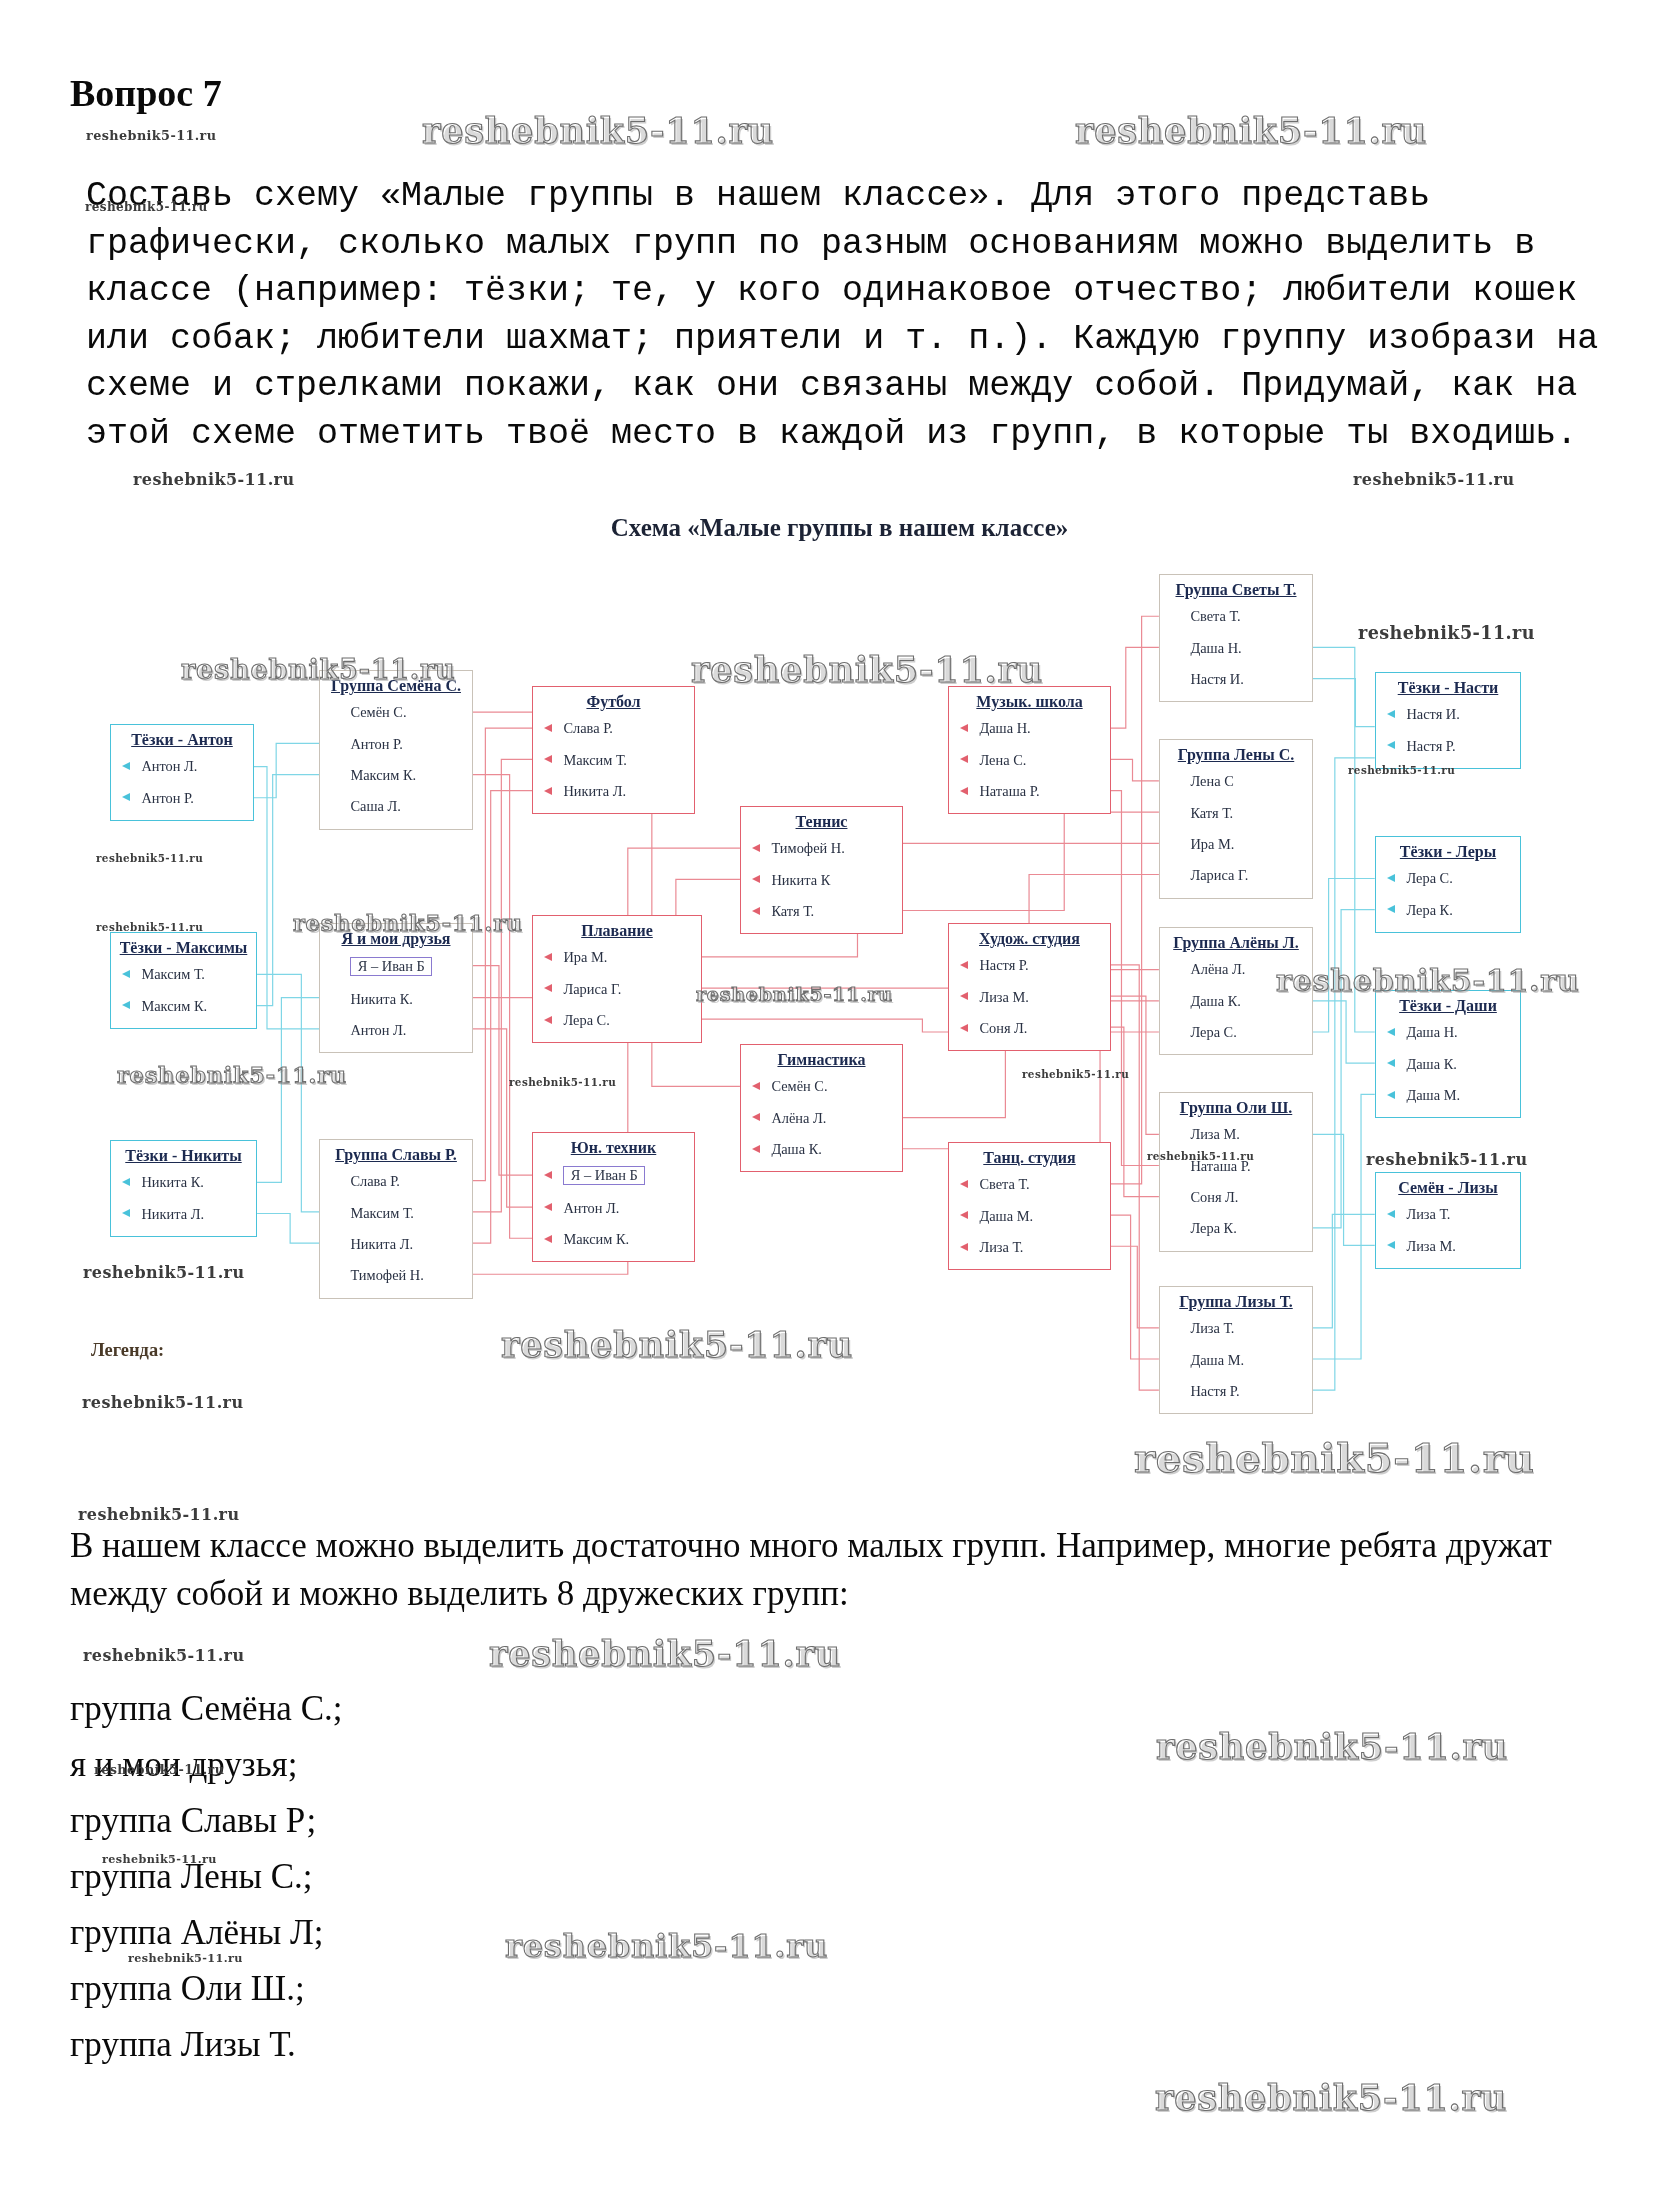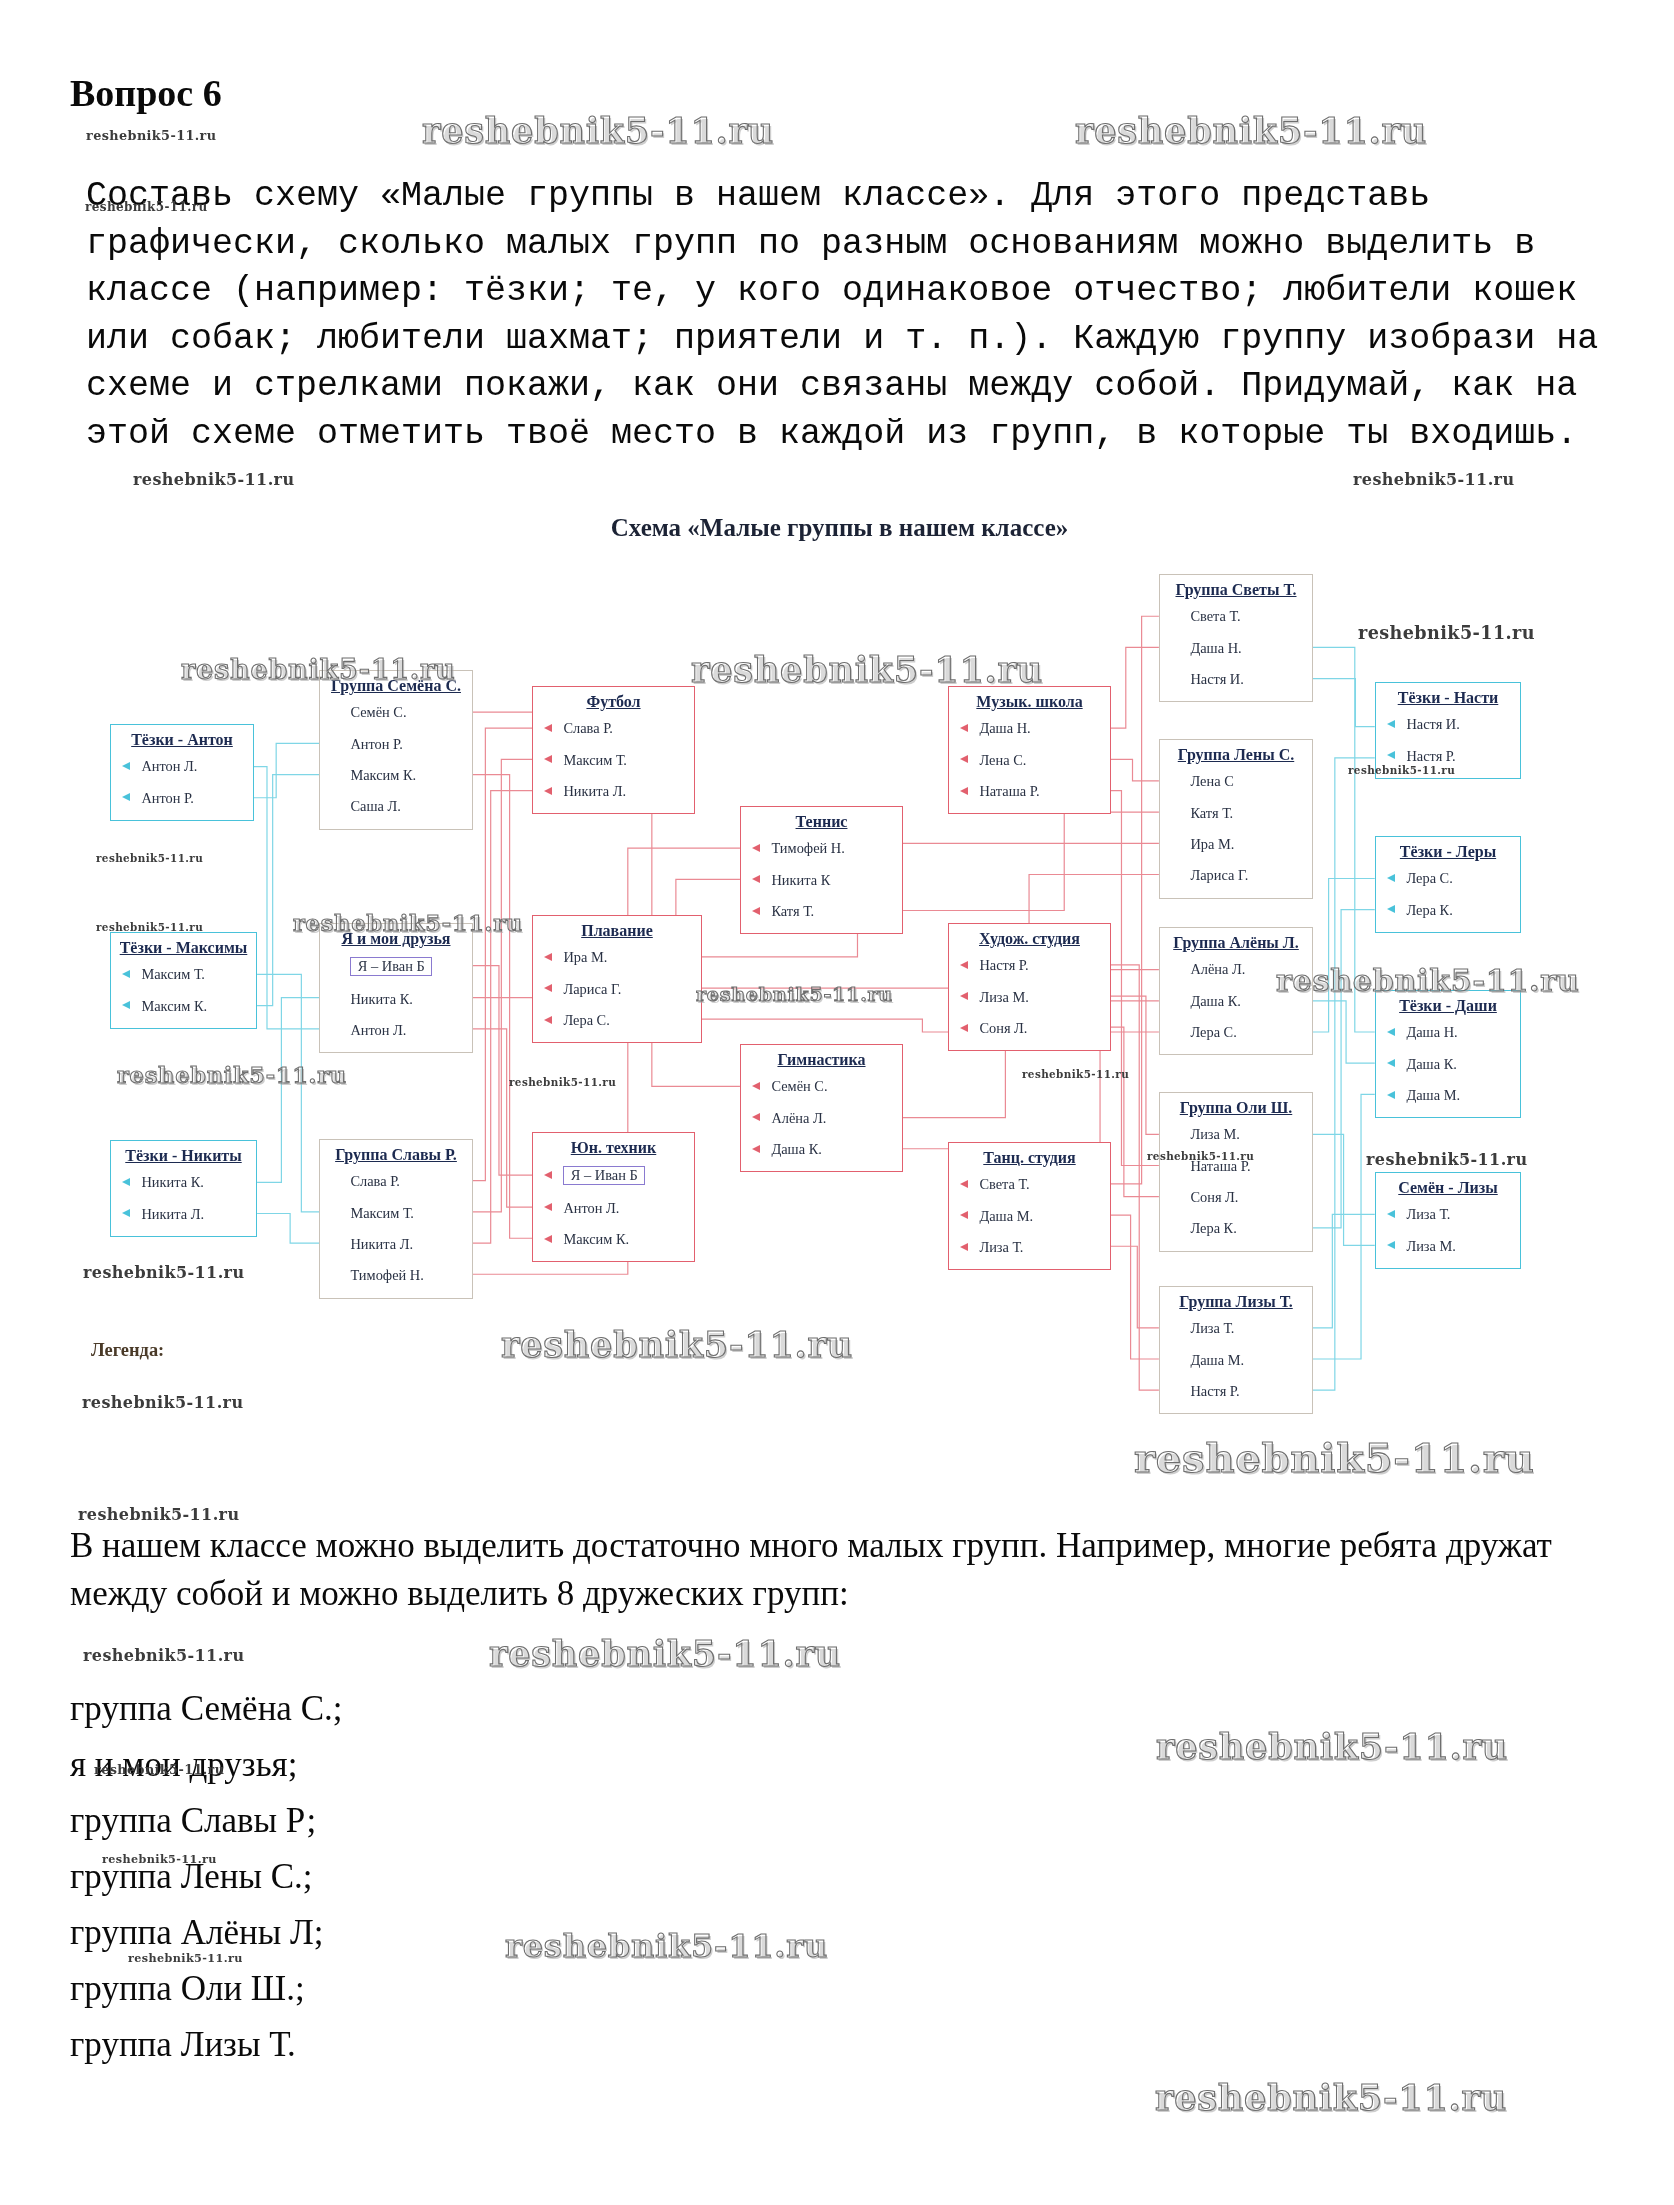--- a/index.html
+++ b/index.html
@@ -54,21 +54,21 @@
   .wm{position:absolute;white-space:nowrap;font-family:"DejaVu Serif",serif;font-weight:bold;}
   .wm-out{color:rgba(255,255,255,0.25);-webkit-text-stroke:1.1px #6e6e6e;
           text-shadow:1.6px 1.6px 0 rgba(165,165,165,0.55);letter-spacing:0.8px;}
   .wm-plain{color:#3c3c3c;font-weight:600;letter-spacing:0.4px;}
 </style>
 </head>
 <body>
 
 <div class="page">
 
-  <h1 class="q-title">Вопрос 6</h1>
+  <h1 class="q-title">Вопрос 7</h1>
 
   <p class="task-text">Составь схему «Малые группы в нашем классе». Для этого представь графически, сколько малых групп по разным основаниям можно выделить в классе (например: тёзки; те, у кого одинаковое отчество; любители кошек или собак; любители шахмат; приятели и т. п.). Каждую группу изобрази на схеме и стрелками покажи, как они связаны между собой. Придумай, как на этой схеме отметить твоё место в каждой из групп, в которые ты входишь.</p>
 
   <div class="diagram-title">Схема «Малые группы в нашем классе»</div>
 
   <div id="diagram">
     <svg id="links" width="1535" height="956" viewBox="0 0 1920 1195">
         <path d="M230 260.5 L246.4 260.5 L246.4 588.5 L312 588.5" fill="none" stroke="#7fd6e6" stroke-width="1.5"></path>
         <path d="M504 588.5 L546.1800000000001 588.5 L546.1800000000001 811.5 L578 811.5" fill="none" stroke="#ea8a94" stroke-width="1.5"></path>
         <path d="M230 299.5 L257.88 299.5 L257.88 231.5 L312 231.5" fill="none" stroke="#7fd6e6" stroke-width="1.5"></path>
@@ -218,21 +218,21 @@
           <div class="gitem">Наташа Р.</div>
           <div class="gitem">Соня Л.</div>
           <div class="gitem">Лера К.</div>
         </div>
         <div class="gbox friends" style="left: 1089px; top: 728px; width: 154px;">
           <div class="gtitle">Группа Лизы Т.</div>
           <div class="gitem">Лиза Т.</div>
           <div class="gitem">Даша М.</div>
           <div class="gitem">Настя Р.</div>
         </div>
-        <div class="gbox namesakes" style="left: 1305px; top: 124px; width: 146px;">
+        <div class="gbox namesakes" style="left: 1305px; top: 114px; width: 146px;">
           <div class="gtitle">Тёзки - Насти</div>
           <div class="gitem">Настя И.</div>
           <div class="gitem">Настя Р.</div>
         </div>
         <div class="gbox namesakes" style="left: 1305px; top: 278px; width: 146px;">
           <div class="gtitle">Тёзки - Леры</div>
           <div class="gitem">Лера С.</div>
           <div class="gitem">Лера К.</div>
         </div>
         <div class="gbox namesakes" style="left: 1305px; top: 432px; width: 146px;">

